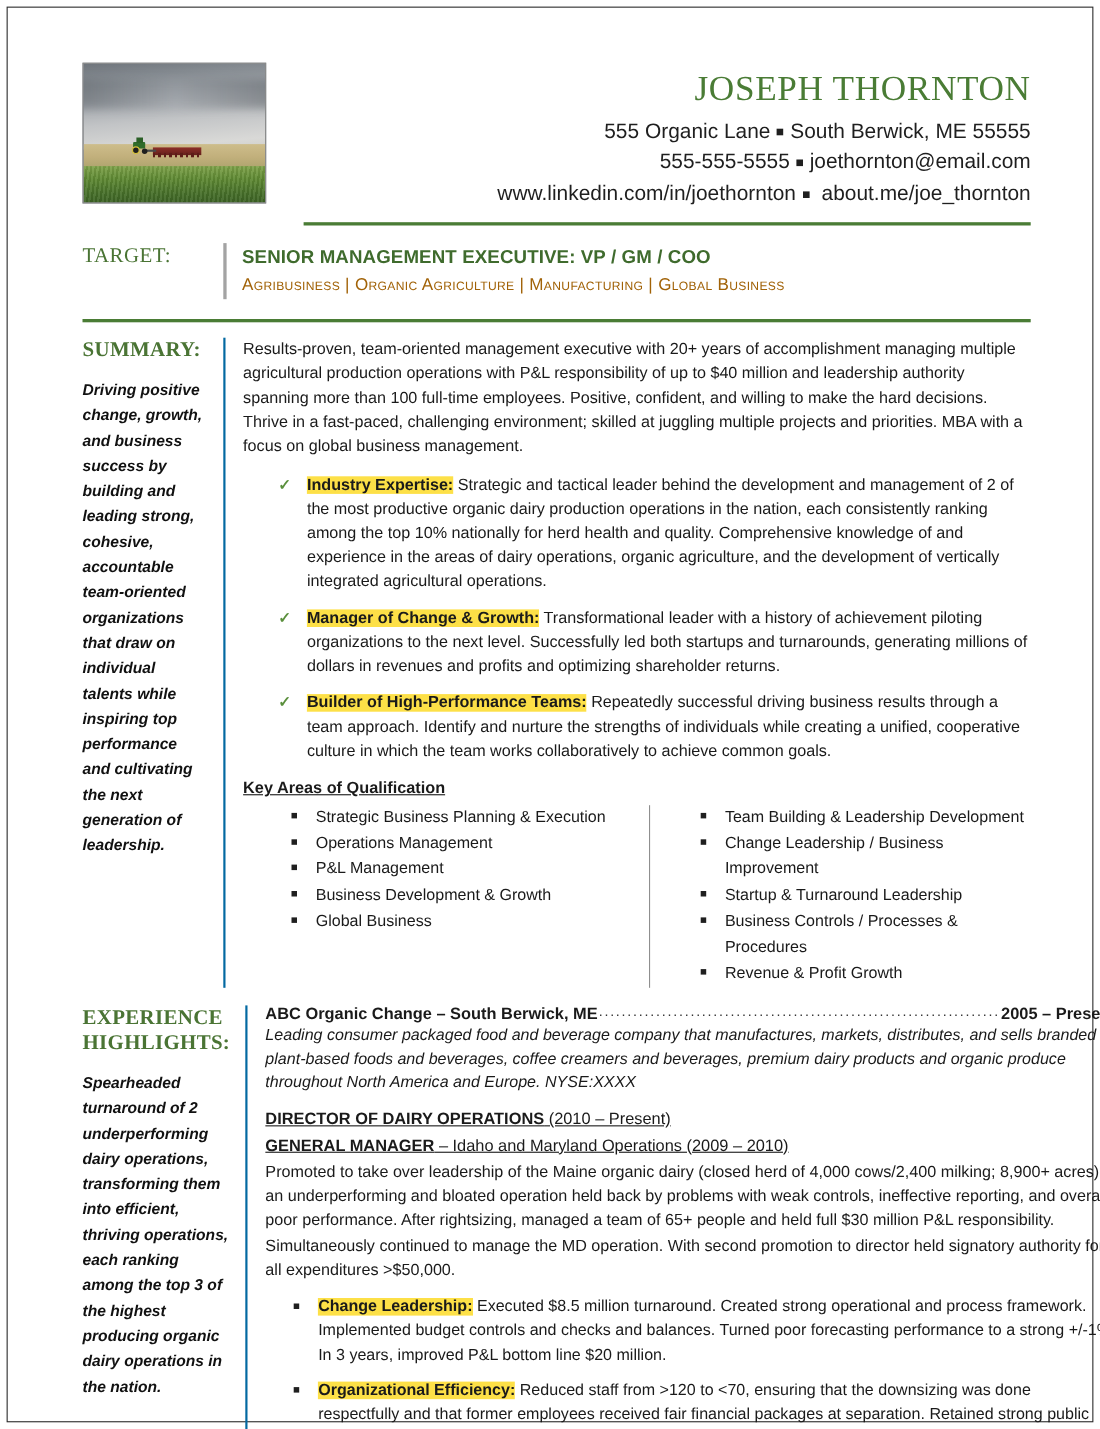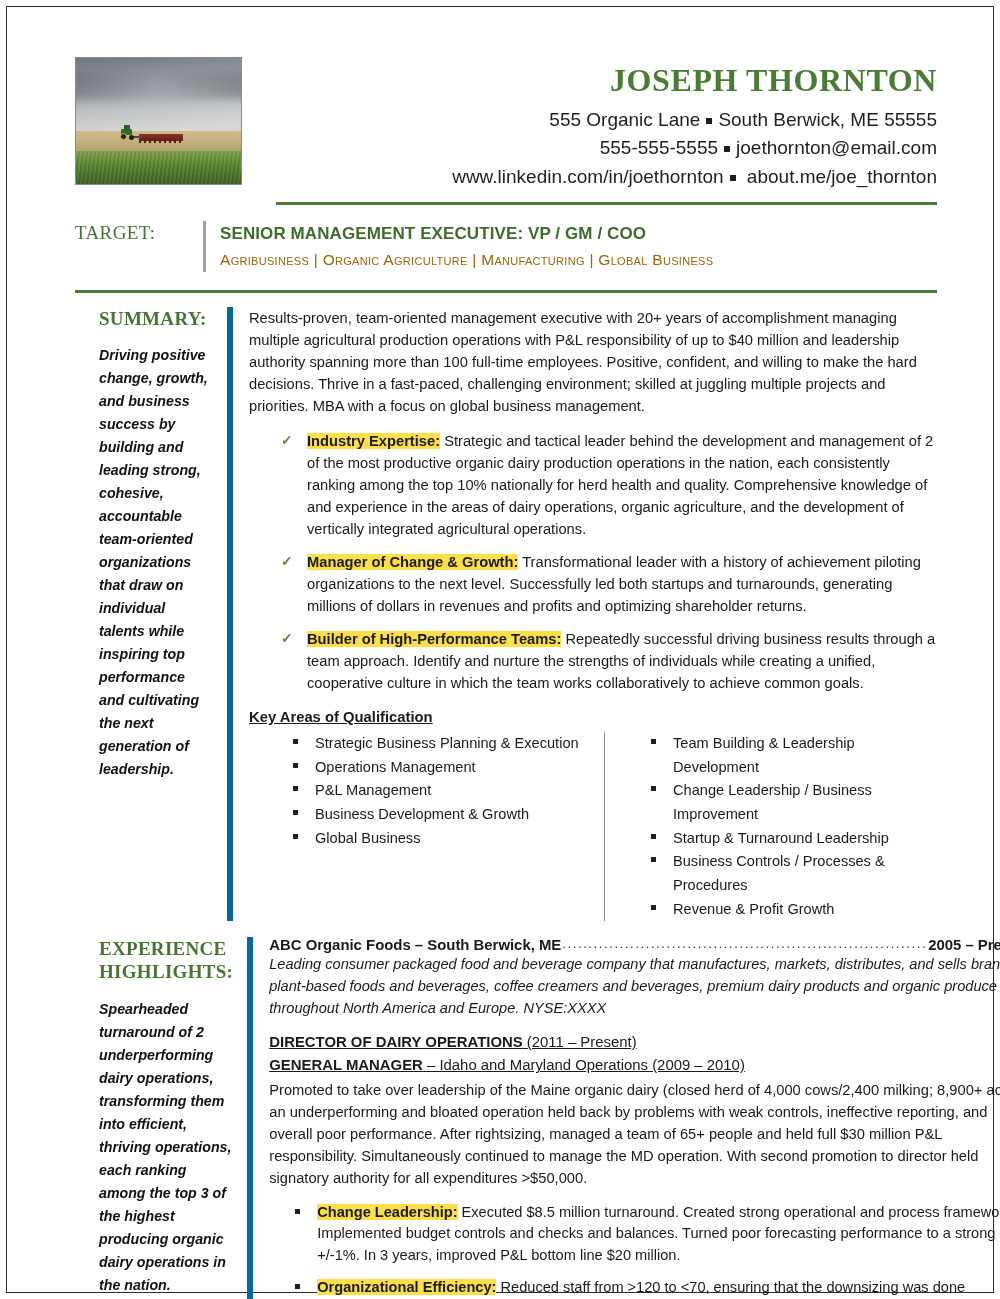--- a/index.html
+++ b/index.html
@@ -57,21 +57,21 @@
   .implement { position:absolute; left:38%; top:60%; width:44px; height:7px; background:linear-gradient(180deg,#8d2f28,#65201b); }
   .implement:after{
     content:""; position:absolute; left:0; top:5px; width:100%; height:4px;
     background:repeating-linear-gradient(90deg,#5d1d18 0 2px,transparent 2px 5px);
   }
   .hitch { position:absolute; left:34%; top:62%; width:10px; height:2px; background:#4a4a4a; }
 
   .head-right { flex:1 1 auto; padding-left:34px; text-align:right; }
   .name {
     font-family:"Liberation Serif", serif;
-    font-weight:bold; font-size:32px; letter-spacing:.6px;
+    font-weight:normal; font-size:32px; letter-spacing:.6px;
     color:#4a7c35; line-height:1.08; margin:6px 0 8px 0;
   }
   .contact-line { font-size:19px; color:#1f1f1f; line-height:1.52; white-space:nowrap; }
   .sq { display:inline-block; width:6px; height:6px; background:#1f1f1f; vertical-align:2px; margin:0 6px; }
 
   .rule-green { height:3px; background:#4a7c35; margin:10px 56px 0 196px; }
 
   
   .target-row { display:flex; padding:16px 56px 0 68px; }
   .sec-label {
@@ -86,32 +86,32 @@
     line-height:1.5;
   }
   .target-2 {
     font-size:15.5px; font-weight:normal; color:#a16207;
     font-variant:small-caps; letter-spacing:.3px; line-height:1.55; margin-top:1px;
   }
   .rule-green2 { height:3px; background:#4a7c35; margin:18px 56px 0 68px; }
 
   
   .cols { display:flex; padding:14px 56px 0 68px; align-items:stretch; }
-  .side { flex:0 0 128px; padding-right:14px;margin-left:24px; }
+  .side { flex:0 0 128px; padding-right:14px; }
   .side h2 {
     font-family:"Liberation Serif", serif;
     font-weight:bold; font-size:19px; color:#4a7434;
     margin:0 0 14px 0; line-height:1.22; letter-spacing:.3px;
   }
   .side p {
     margin:0; font-size:14.2px; font-weight:bold; font-style:italic;
     line-height:1.62; color:#111;
   }
   .main {
-    flex:1 1 auto; border-left:6px solid #0369a1; padding-left:16px;
+    flex:1 1 auto; border-left:2px solid #0369a1; padding-left:16px;
   }
 
   .para { font-size:14.7px; line-height:1.51; margin:0 0 12px 0; }
 
   ul.checks { list-style:none; margin:0 0 8px 0; padding:0 0 0 32px; }
   ul.checks > li { position:relative; padding-left:26px; margin-bottom:11px; font-size:14.7px; line-height:1.5; }
   ul.checks > li .ck {
     position:absolute; left:0; top:0px; color:#5a8f3c; font-size:14px; font-weight:bold;
   }
   .hl { background:#fde047; font-weight:bold; }
@@ -246,29 +246,29 @@
     <div class="side">
       <h2>
         <span>EXPERIENCE</span><br>
         <span>HIGHLIGHTS:</span>
       </h2>
       <p>Spearheaded turnaround of 2 underperforming dairy operations, transforming them into efficient, thriving operations, each ranking among the top 3 of the highest producing organic dairy operations in the nation.</p>
     </div>
     <div class="main">
 
       <div class="company-line">
-        <span>ABC Organic Foods – South Berwick, ME</span>
+        <span>ABC Organic Change – South Berwick, ME</span>
         <span class="dots">......................................................................</span>
         <span>2005 – Present</span>
       </div>
 
       <p class="blurb">Leading consumer packaged food and beverage company that manufactures, markets, distributes, and sells branded plant-based foods and beverages, coffee creamers and beverages, premium dairy products and organic produce throughout North America and Europe. NYSE:XXXX</p>
 
       <div class="title-line">
-        <span class="tu">DIRECTOR OF DAIRY OPERATIONS</span><span class="tn"> (2011 – Present)</span>
+        <span class="tu">DIRECTOR OF DAIRY OPERATIONS</span><span class="tn"> (2010 – Present)</span>
       </div>
       <div class="title-line">
         <span class="tu">GENERAL MANAGER</span><span class="tn"> – Idaho and Maryland Operations (2009 – 2010)</span>
       </div>
 
       <p class="para" style="margin-top:2px;">Promoted to take over leadership of the Maine organic dairy (closed herd of 4,000 cows/2,400 milking; 8,900+ acres), an underperforming and bloated operation held back by problems with weak controls, ineffective reporting, and overall poor performance. After rightsizing, managed a team of 65+ people and held full $30 million P&amp;L responsibility. Simultaneously continued to manage the MD operation. With second promotion to director held signatory authority for all expenditures &gt;$50,000.</p>
 
       <ul class="sq-list" style="padding-left:26px;">
         <li style="margin-bottom:10px; line-height:1.5;">
           <span class="bq"></span>

